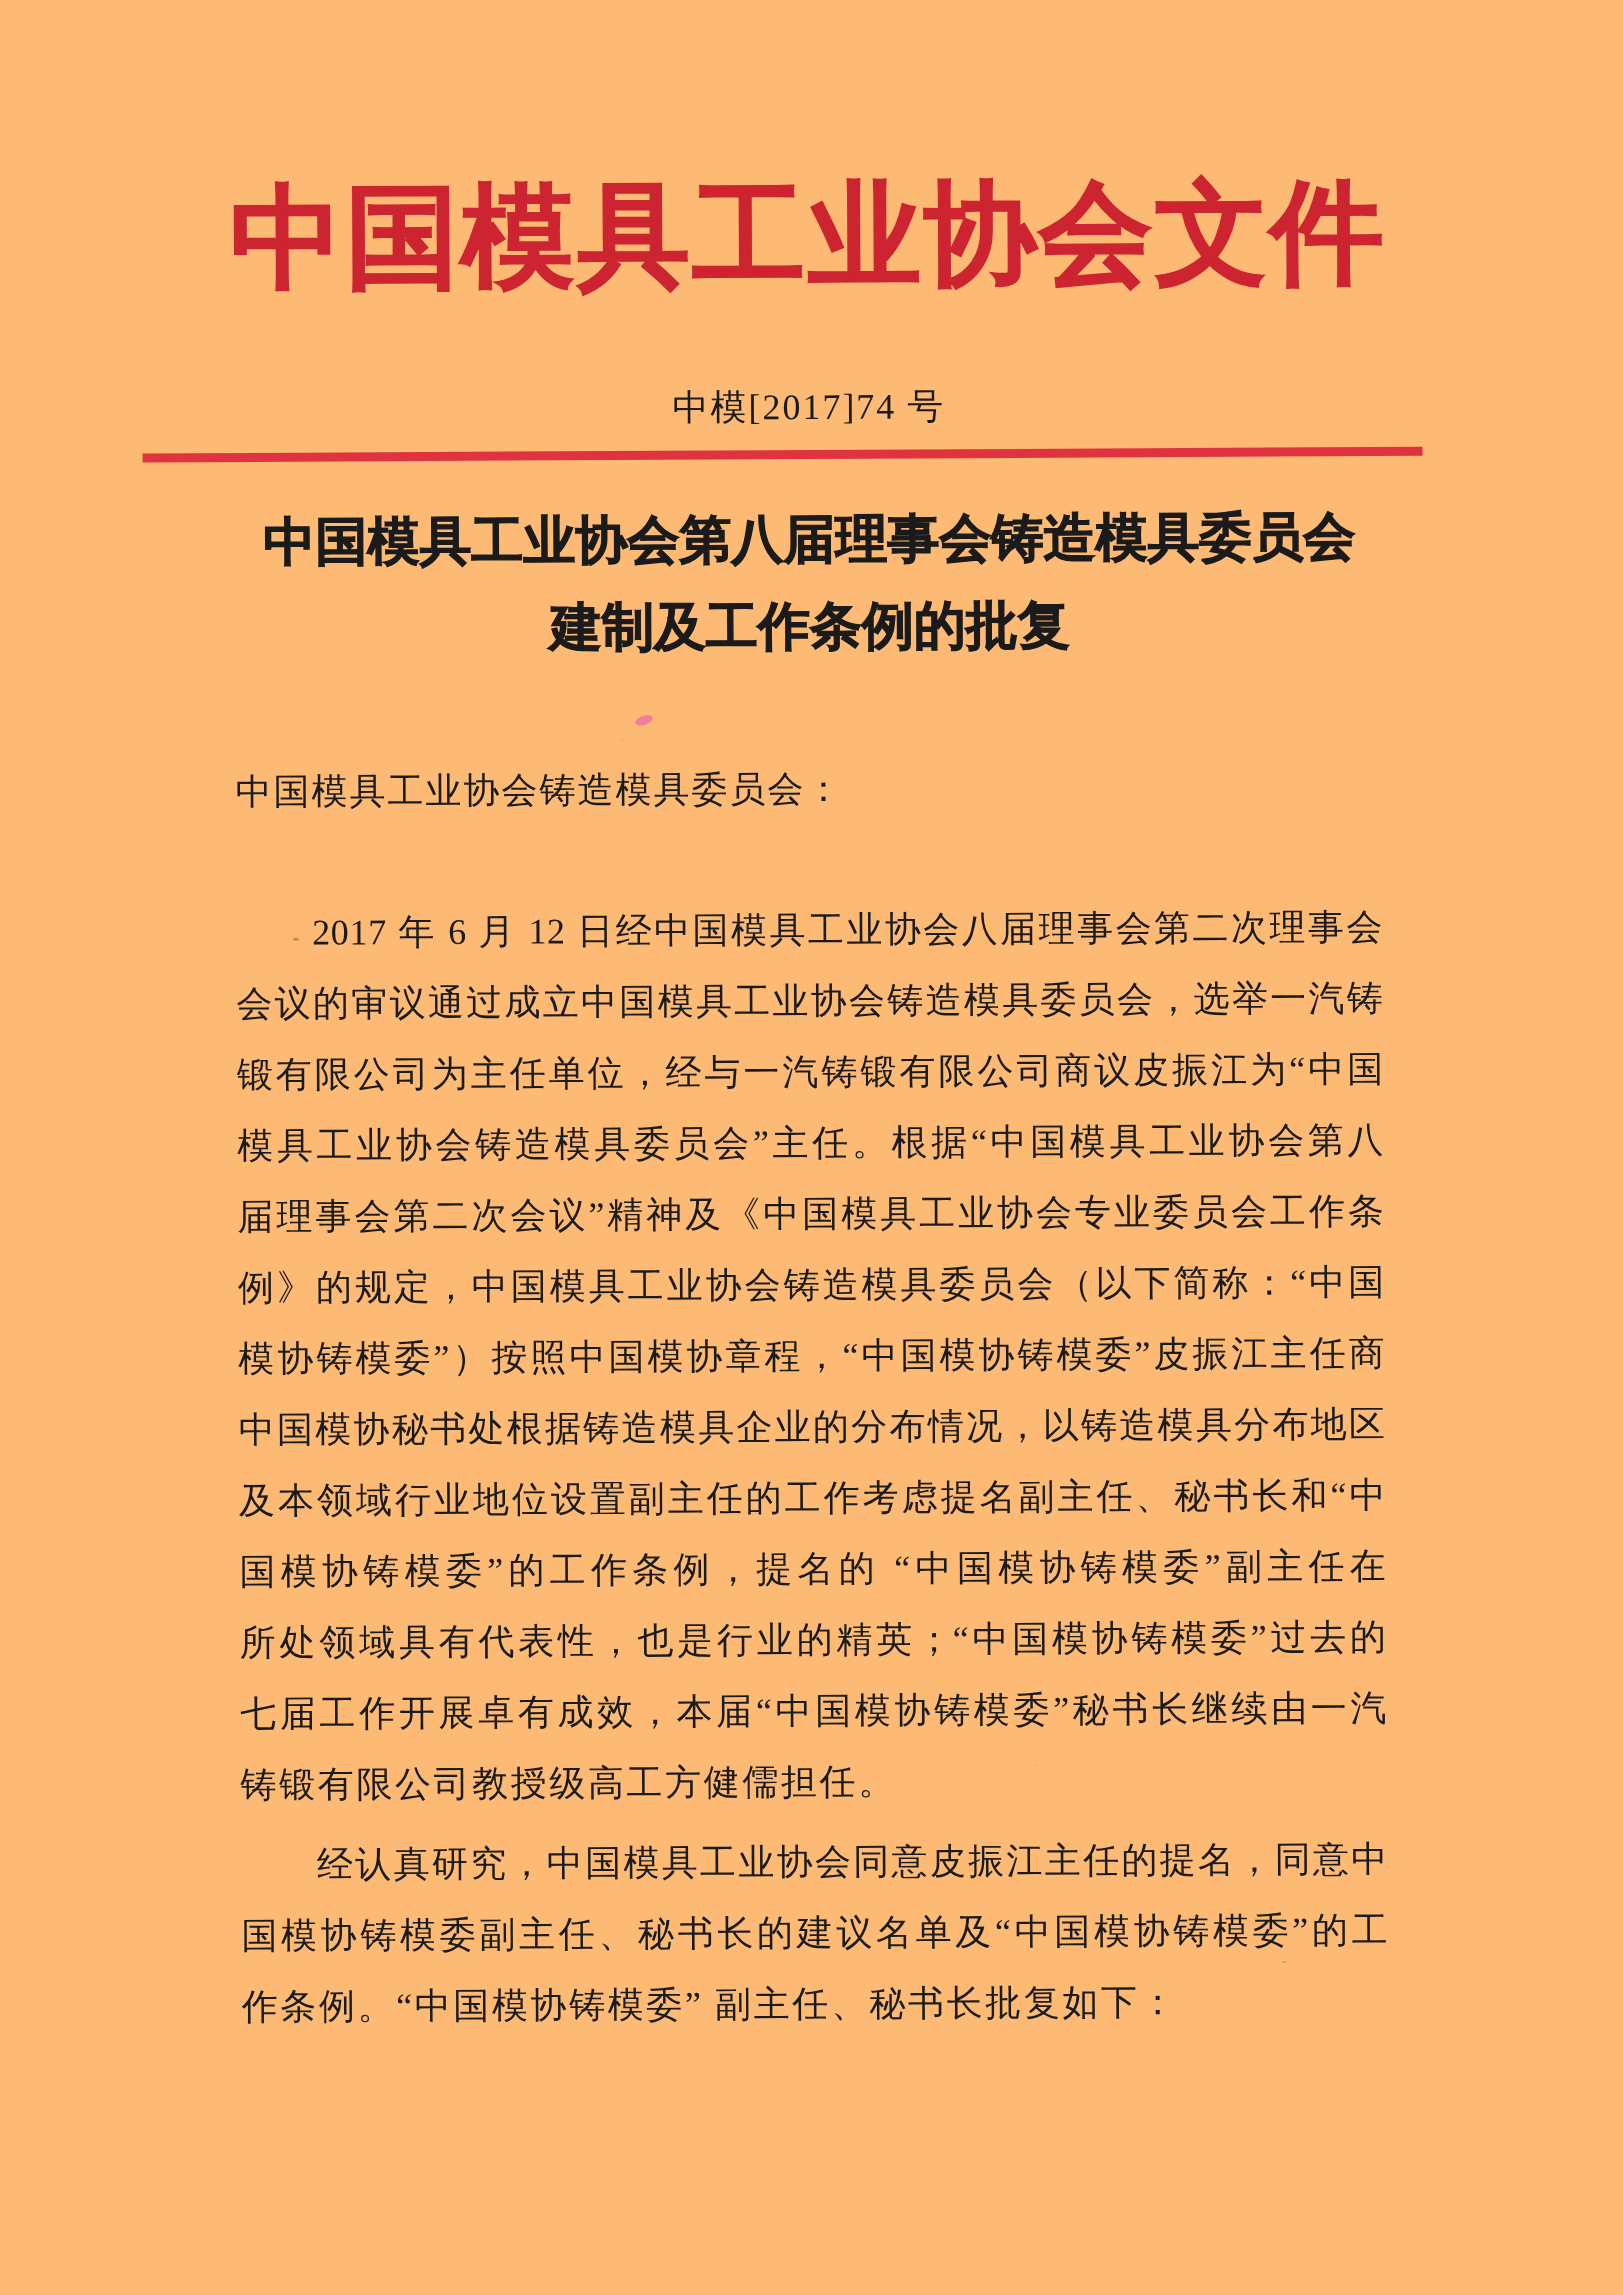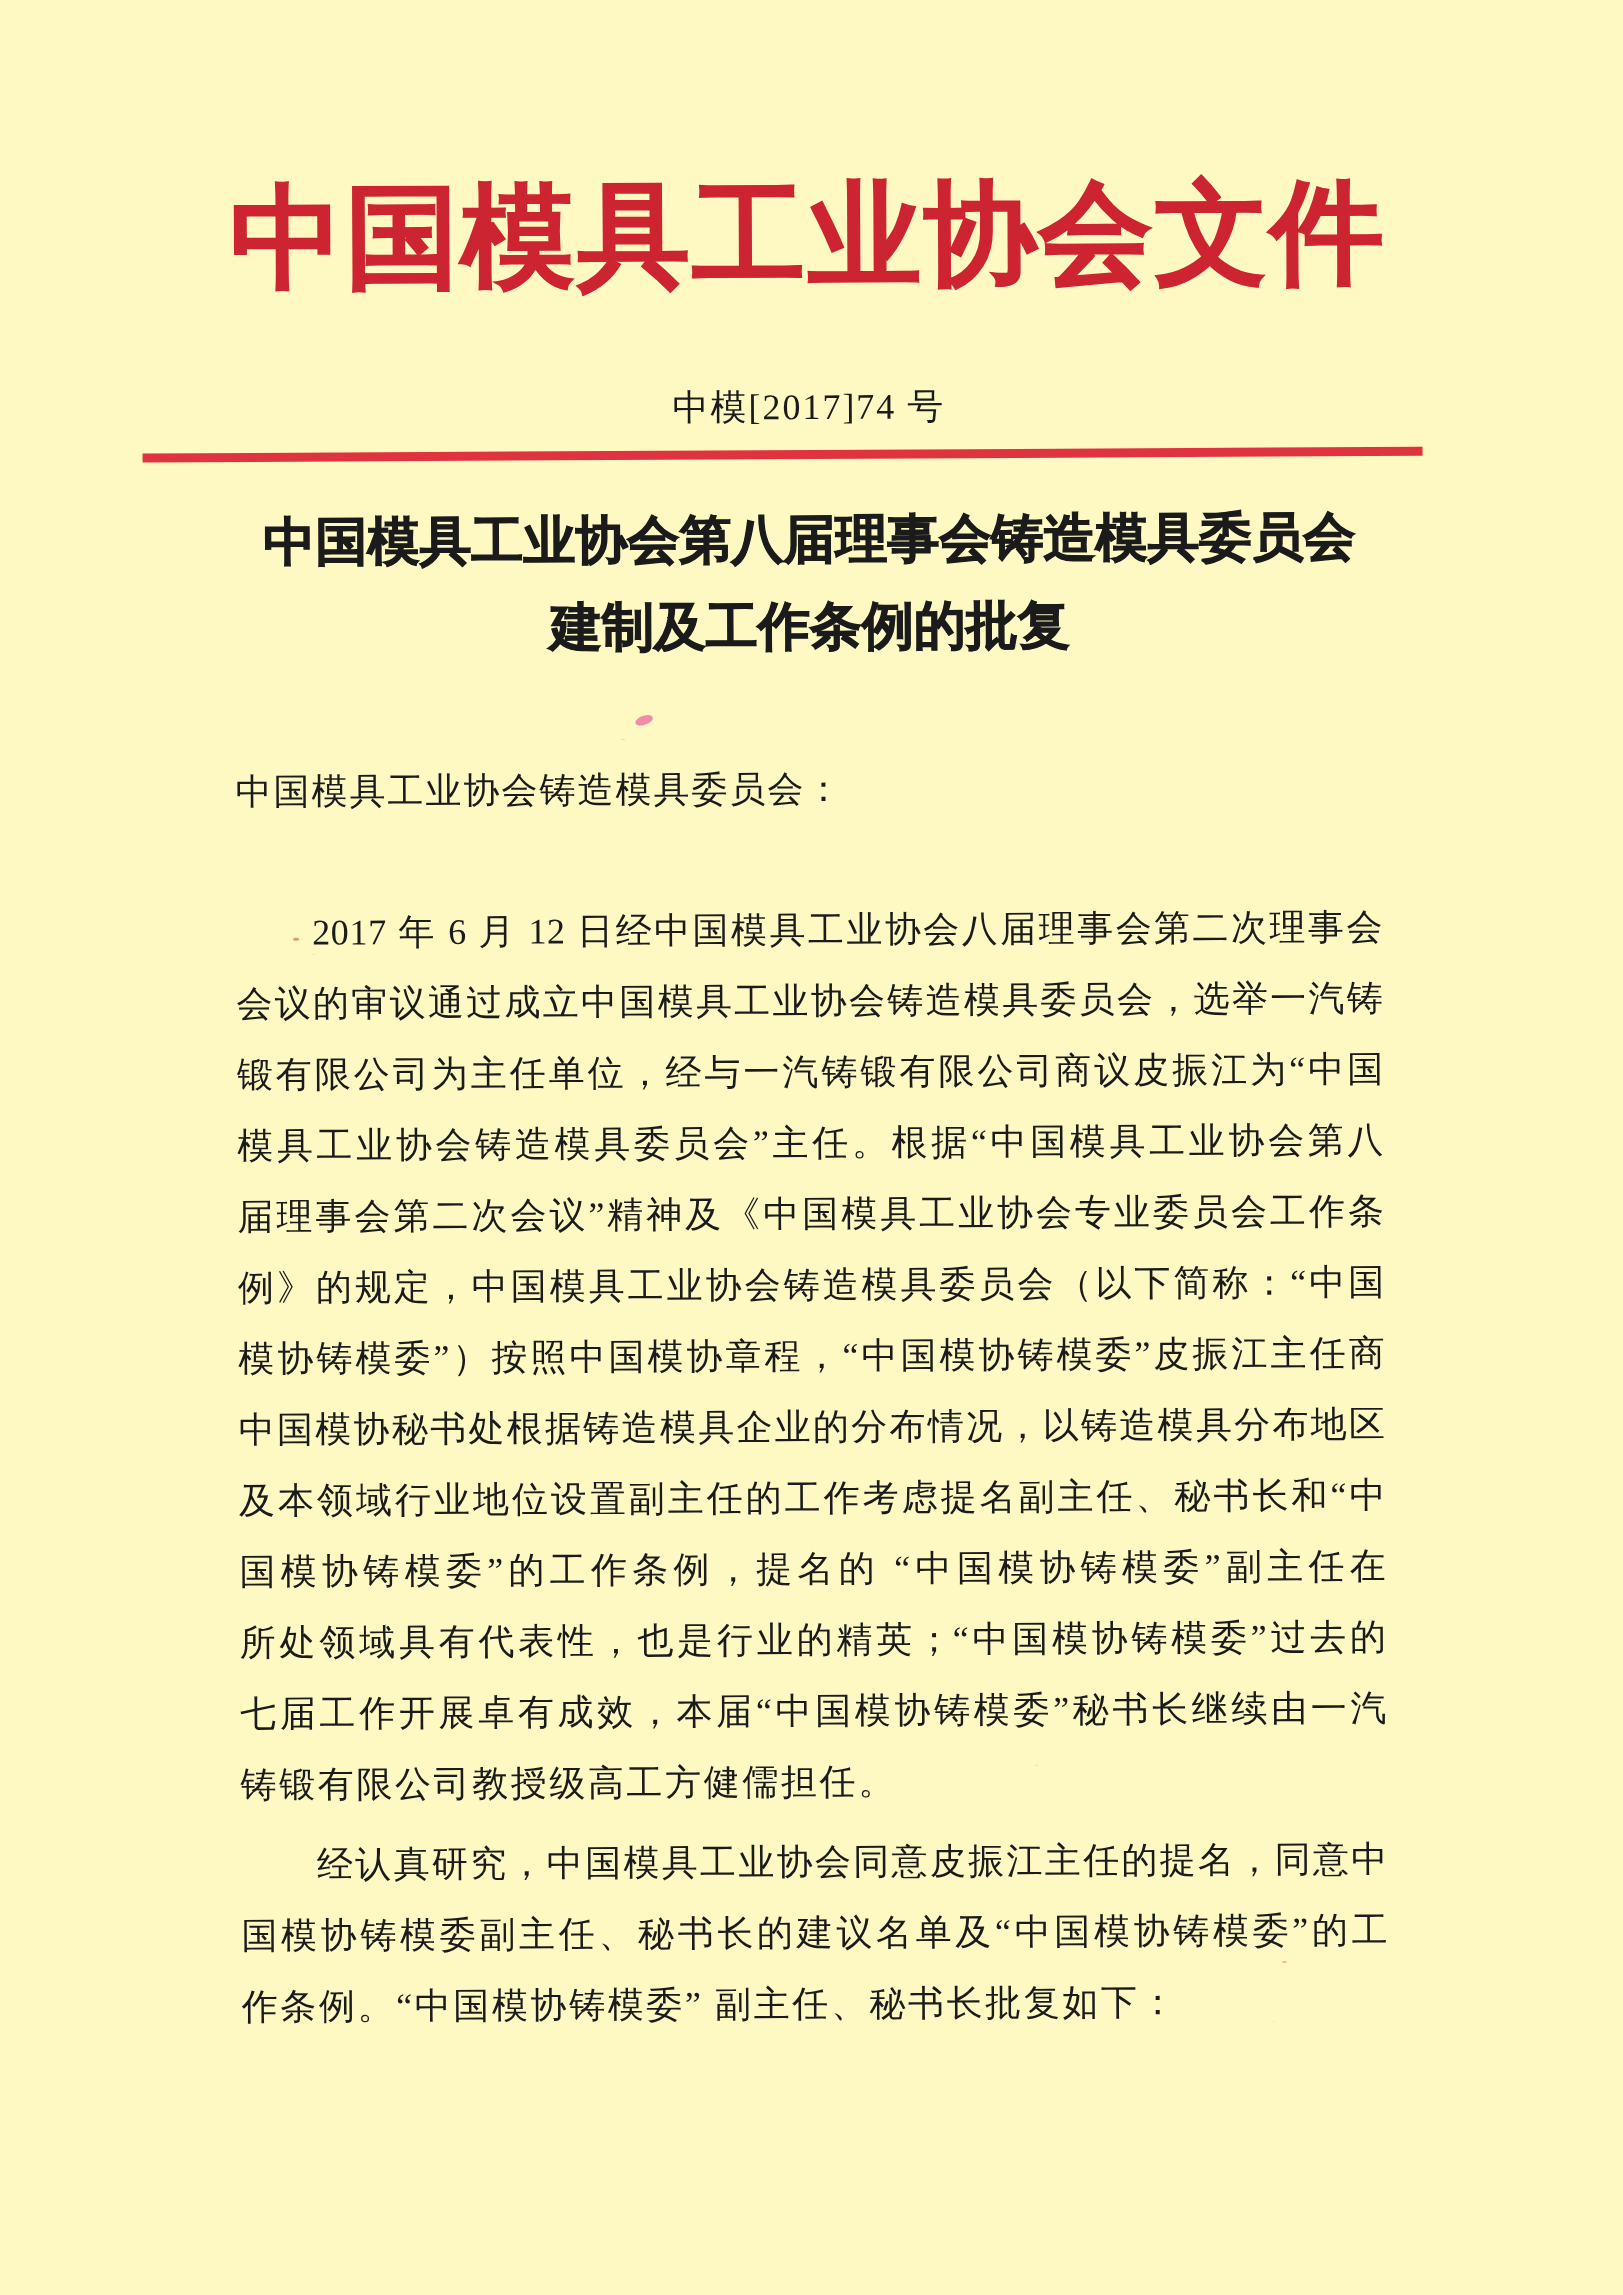--- a/index.html
+++ b/index.html
@@ -1,20 +1,20 @@
 <!DOCTYPE html>
 <html style="--header-red: #cc2430; --rule-red: #df3340; --text-black: #1b1b1b; --artifact-pink: #ee6fa4;font-size:10.5px"><head>
 <meta charset="utf-8">
 <style>
   html, body { margin: 0; padding: 0; background: #e9e9e9; }
   .page {
     position: relative;
     width: 1623px;
     height: 2295px;
-    background: #fef9c3;
+    background: #fdba74;
     overflow: hidden;
     font-family: "Liberation Serif", serif;
     color: var(--text-black, #1b1b1b);
   }
   .content {
     position: absolute;
     inset: 0;
     transform: rotate(-0.3deg);
     transform-origin: 50% 40%;
   }

